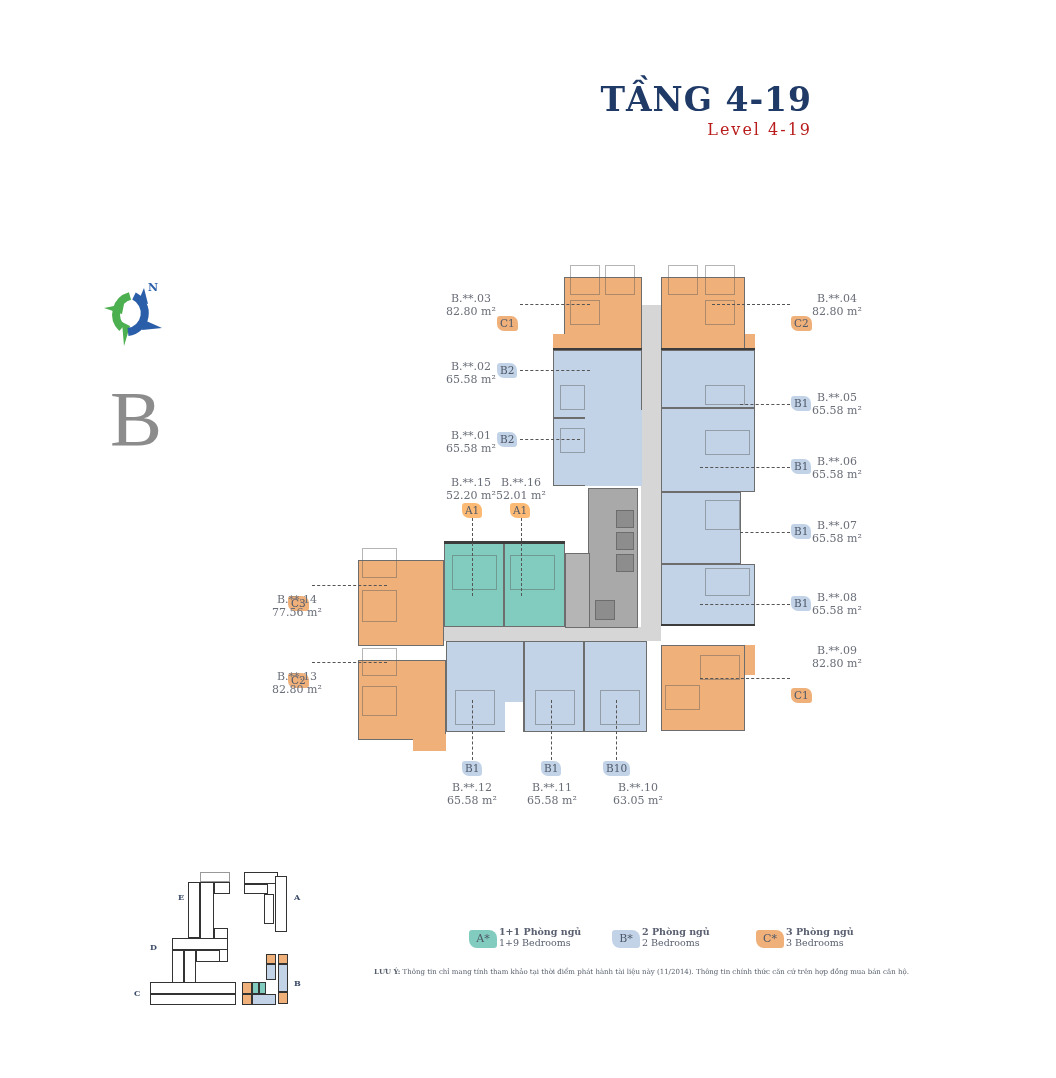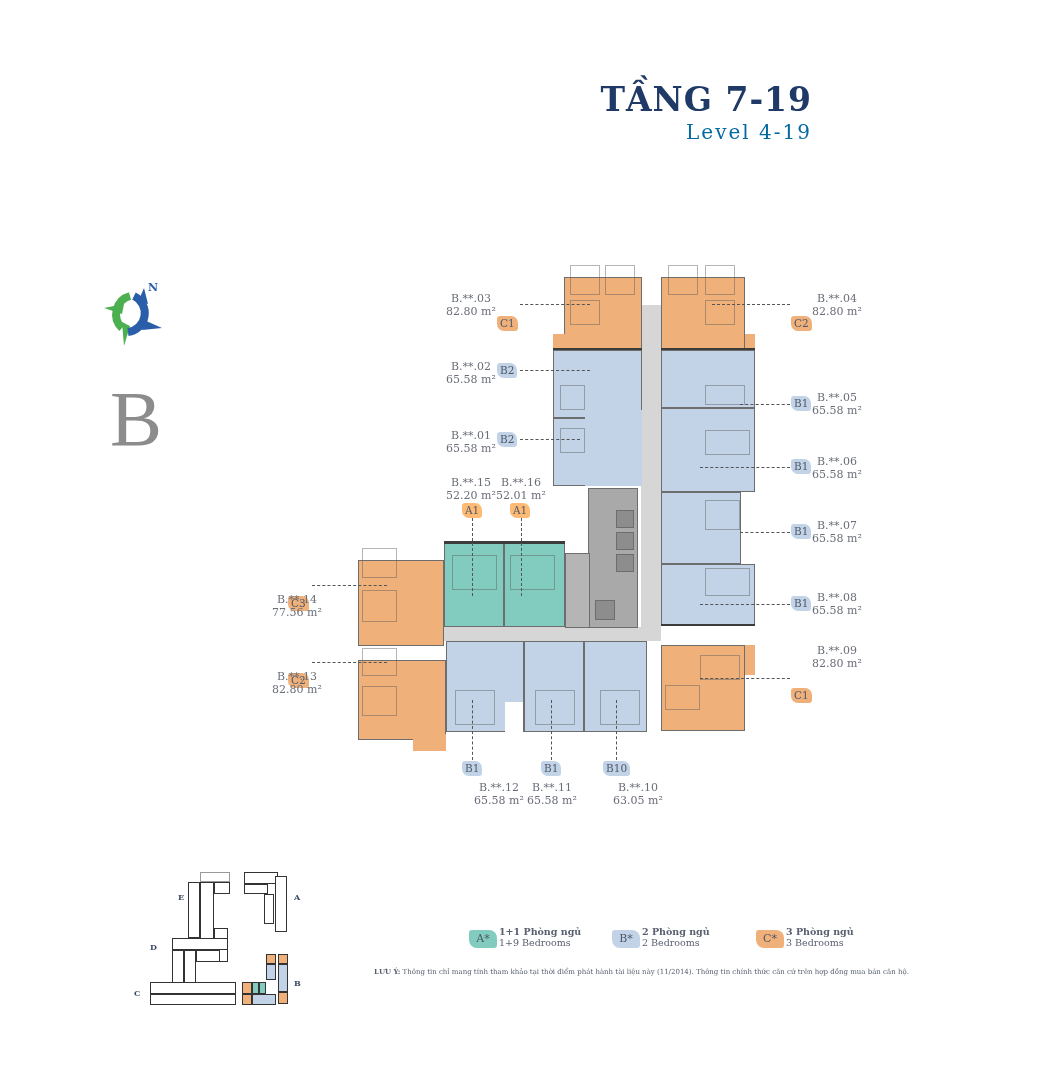--- a/index.html
+++ b/index.html
@@ -4,21 +4,21 @@
 <style>
   html, body { margin:0; padding:0; }
   body { width:1056px; height:1078px; background:#ffffff; position:relative; overflow:hidden;
          font-family:"DejaVu Serif","Liberation Serif",serif; color:#5a6472; }
   .abs { position:absolute; }
 
   
   .title-main { position:absolute; right:244px; top:80px; font-family:"DejaVu Serif",serif; font-weight:bold;
                 font-size:33px; letter-spacing:1px; color:#1f3a66; white-space:nowrap; }
   .title-sub { position:absolute; right:244px; top:120px; font-family:"DejaVu Serif",serif;
-               font-size:20px; letter-spacing:2px; color:#0369a1; white-space:nowrap; }
+               font-size:16px; letter-spacing:2px; color:#b91c1c; white-space:nowrap; }
 
   
   .compass { position:absolute; left:100px; top:282px; width:66px; height:66px; }
   .block-letter { position:absolute; left:110px; top:384px; font-family:"Liberation Serif",serif;
                   font-size:78px; line-height:70px; color:#8c8c8c; }
 
   
   .plan-area { position:absolute; }
   .c { background:#f0b07a;margin-top:19px; }
   .b { background:#c2d3e8; }
@@ -50,21 +50,21 @@
   .note b { font-weight:bold; }
 
   
   .km { position:absolute; }
   .km-cell { position:absolute; border:1px solid #333; box-sizing:border-box; background:#fff; }
   .km-letter { position:absolute; font-size:8px; font-weight:bold; color:#3a4a66; font-family:"DejaVu Serif",serif; }
 </style>
 </head>
 <body>
 
-<div class="title-main">TẦNG 7-19</div>
+<div class="title-main">TẦNG 4-19</div>
 <div class="title-sub">Level 4-19</div>
 
 <div class="compass">
   <svg width="66" height="66" viewBox="0 0 66 66">
 
     <path d="M30 14 A19 19 0 0 0 22 46" fill="none" stroke="#4caf50" stroke-width="8"></path>
     <polygon points="4,26 24,22 22,32" fill="#4caf50"></polygon>
     <polygon points="22,40 30,44 24,64" fill="#4caf50"></polygon>
 
     <path d="M34 14 A19 19 0 0 1 28 50" fill="none" stroke="#2a5ea8" stroke-width="8"></path>
@@ -231,21 +231,21 @@
 
 <div class="tag c" style="left:288px;top:654px;">C2</div>
 <div class="dash-h" style="left:312px;top:662px;width:75px;"></div>
 <div class="lbl" style="left:272px;top:670px;width:50px;">
   <div>B.**.13</div>
     <div>82.80 m²</div>
 </div>
 
 <div class="dash-v" style="left:472px;top:700px;height:60px;"></div>
 <div class="tag b" style="left:462px;top:761px;">B1</div>
-<div class="lbl" style="left:474px;top:781px;width:50px;">
+<div class="lbl" style="left:447px;top:781px;width:50px;">
   <div>B.**.12</div>
     <div>65.58 m²</div>
 </div>
 
 <div class="dash-v" style="left:551px;top:700px;height:60px;"></div>
 <div class="tag b" style="left:541px;top:761px;">B1</div>
 <div class="lbl" style="left:527px;top:781px;width:50px;">
   <div>B.**.11</div>
     <div>65.58 m²</div>
 </div>

